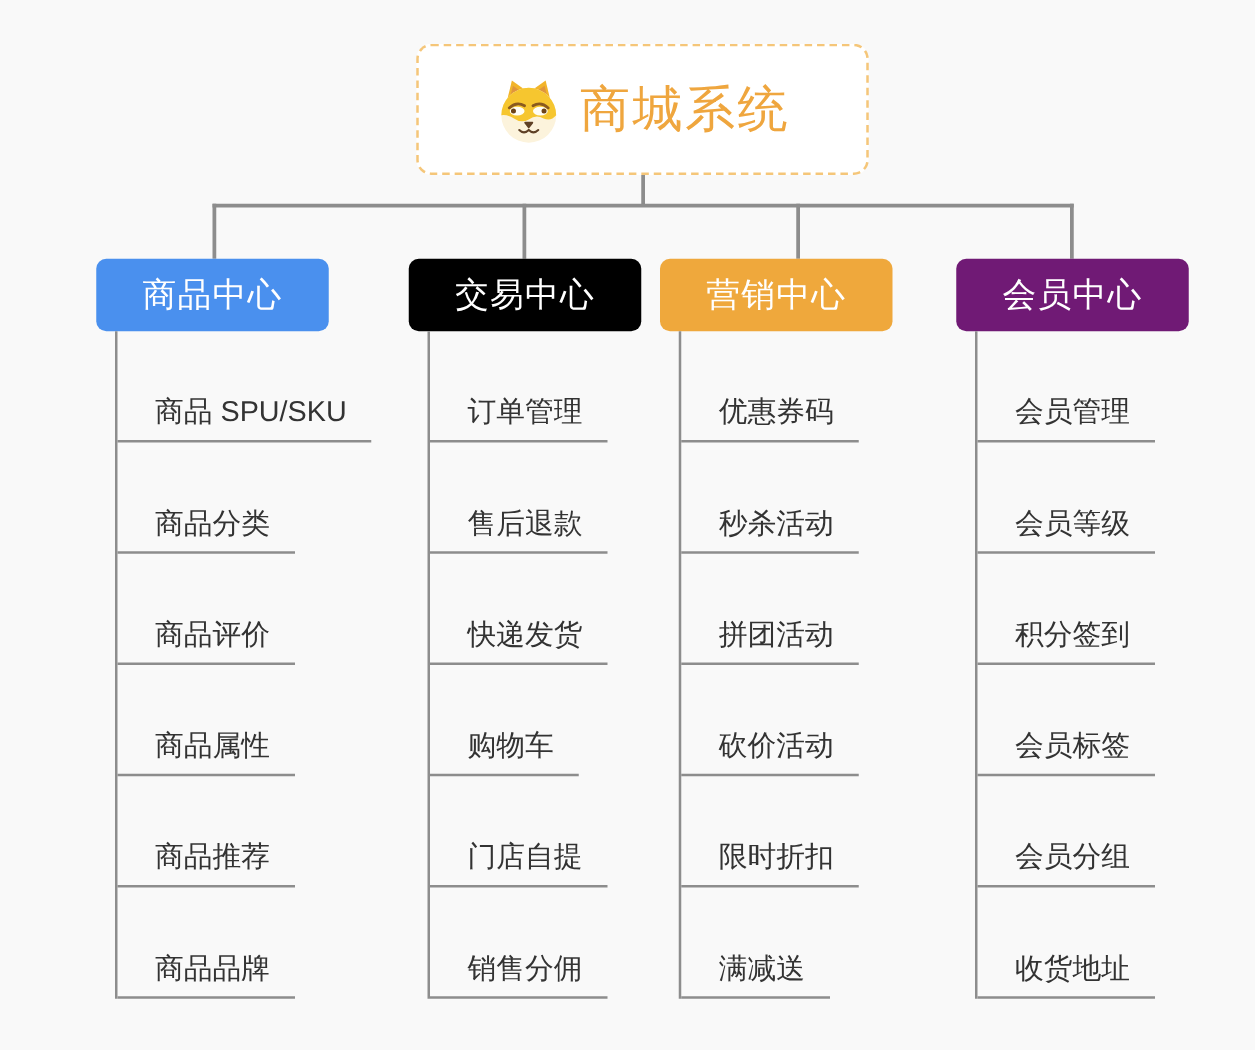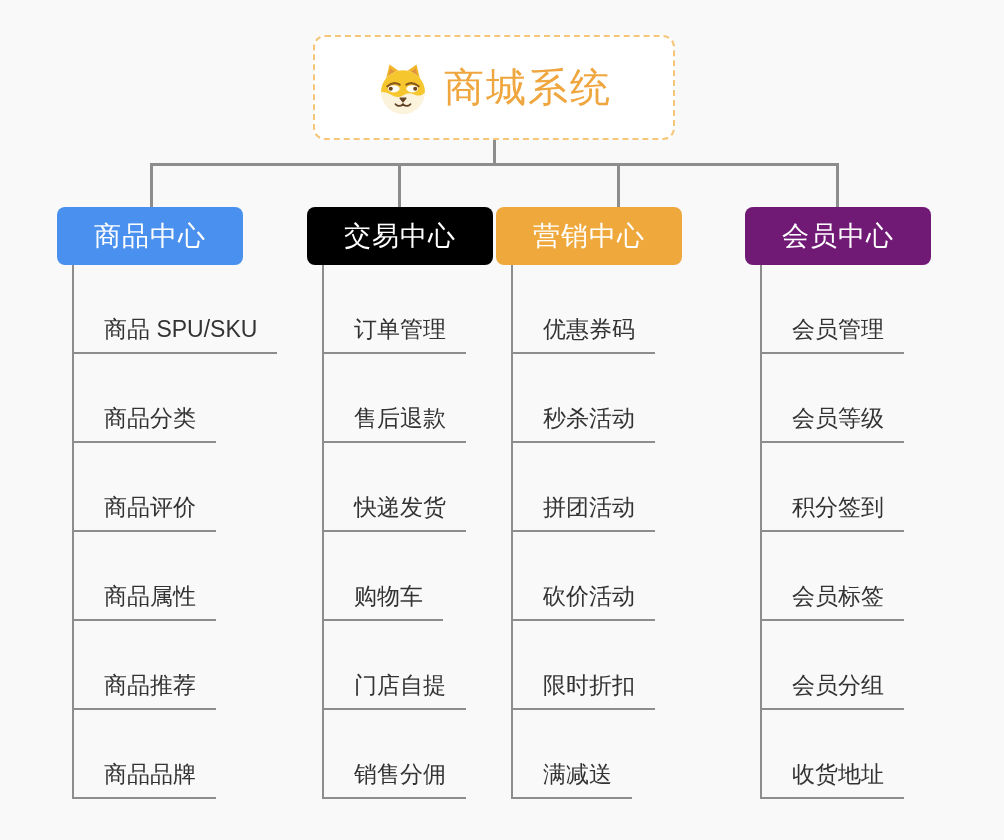--- a/index.html
+++ b/index.html
@@ -2,21 +2,21 @@
 <html><head>
 <meta charset="utf-8">
 <style>
   html,body{margin:0;padding:0;}
   body{
     width:1004px;height:840px;
     background:#F9F9F9;
     font-family:"Liberation Sans","DejaVu Sans",sans-serif;
     position:relative;overflow:hidden;
   }
-  .canvas{position:absolute;inset:0;}
+  .canvas{position:absolute;inset:0;margin-left:20px;}
 
   
   .line{position:absolute;background:#8D8D8D;}
   .root-stub{left:493px;top:140px;width:3px;height:24px;}
   .h-line{left:150px;top:163px;width:689px;height:3px;}
   .drop{top:163px;width:3px;height:44px;}
   .drop-1{left:150px;}
   .drop-2{left:398px;}
   .drop-3{left:617px;}
   .drop-4{left:836px;}
@@ -55,21 +55,21 @@
   }
   .item-label{
     font-size:23px;color:#333333;
     white-space:nowrap;
     padding:0 20px 7px 30px;
     border-bottom:2px solid #8D8D8D;
     cursor:default;
   }
   .col-1{left:57px;}
   .col-2{left:307px;}
-  .col-3{left:496px;}
+  .col-3{left:508px;}
   .col-4{left:745px;}
 </style>
 </head>
 <body>
 
 <div class="canvas">
 
   <div class="line root-stub"></div>
   <div class="line h-line"></div>
   <div class="line drop drop-1"></div>

